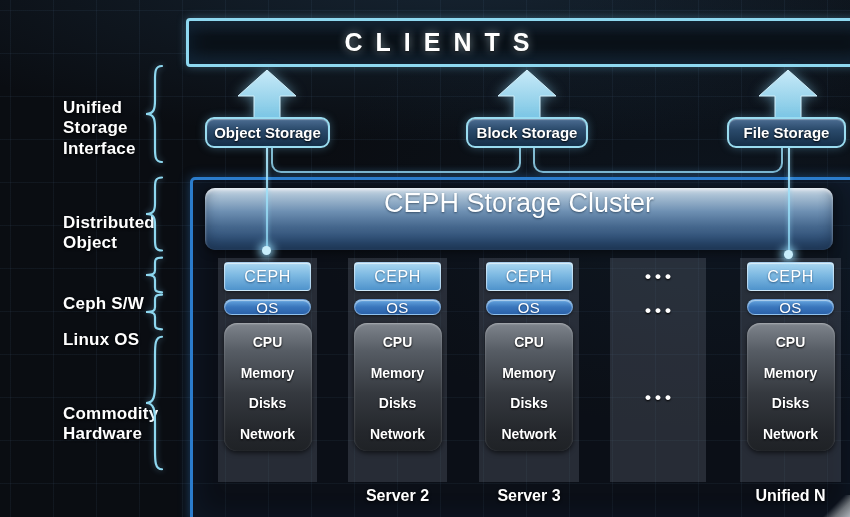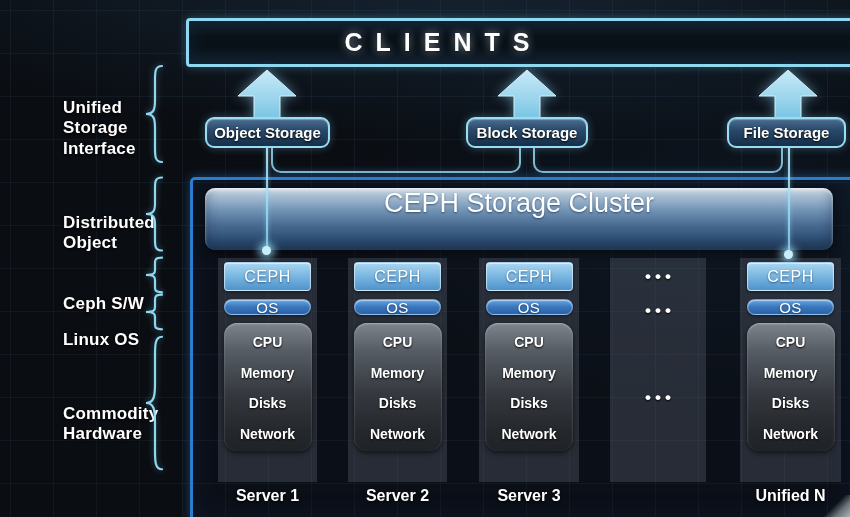--- a/index.html
+++ b/index.html
@@ -248,19 +248,18 @@
     <div class="sw-box">CEPH</div>
     <div class="os-box">OS</div>
     <div class="hw-box">
       <div class="hw-item">CPU</div>
       <div class="hw-item">Memory</div>
       <div class="hw-item">Disks</div>
       <div class="hw-item">Network</div>
     </div>
   </div>
 
-  <div class="server-label svl-1">Server 1</div>
   <div class="server-label svl-2">Server 2</div>
   <div class="server-label svl-3">Server 3</div>
   <div class="server-label svl-4">Unified N</div>
 
   <div class="corner-curl"></div>
 </div>
 
 </body></html>

